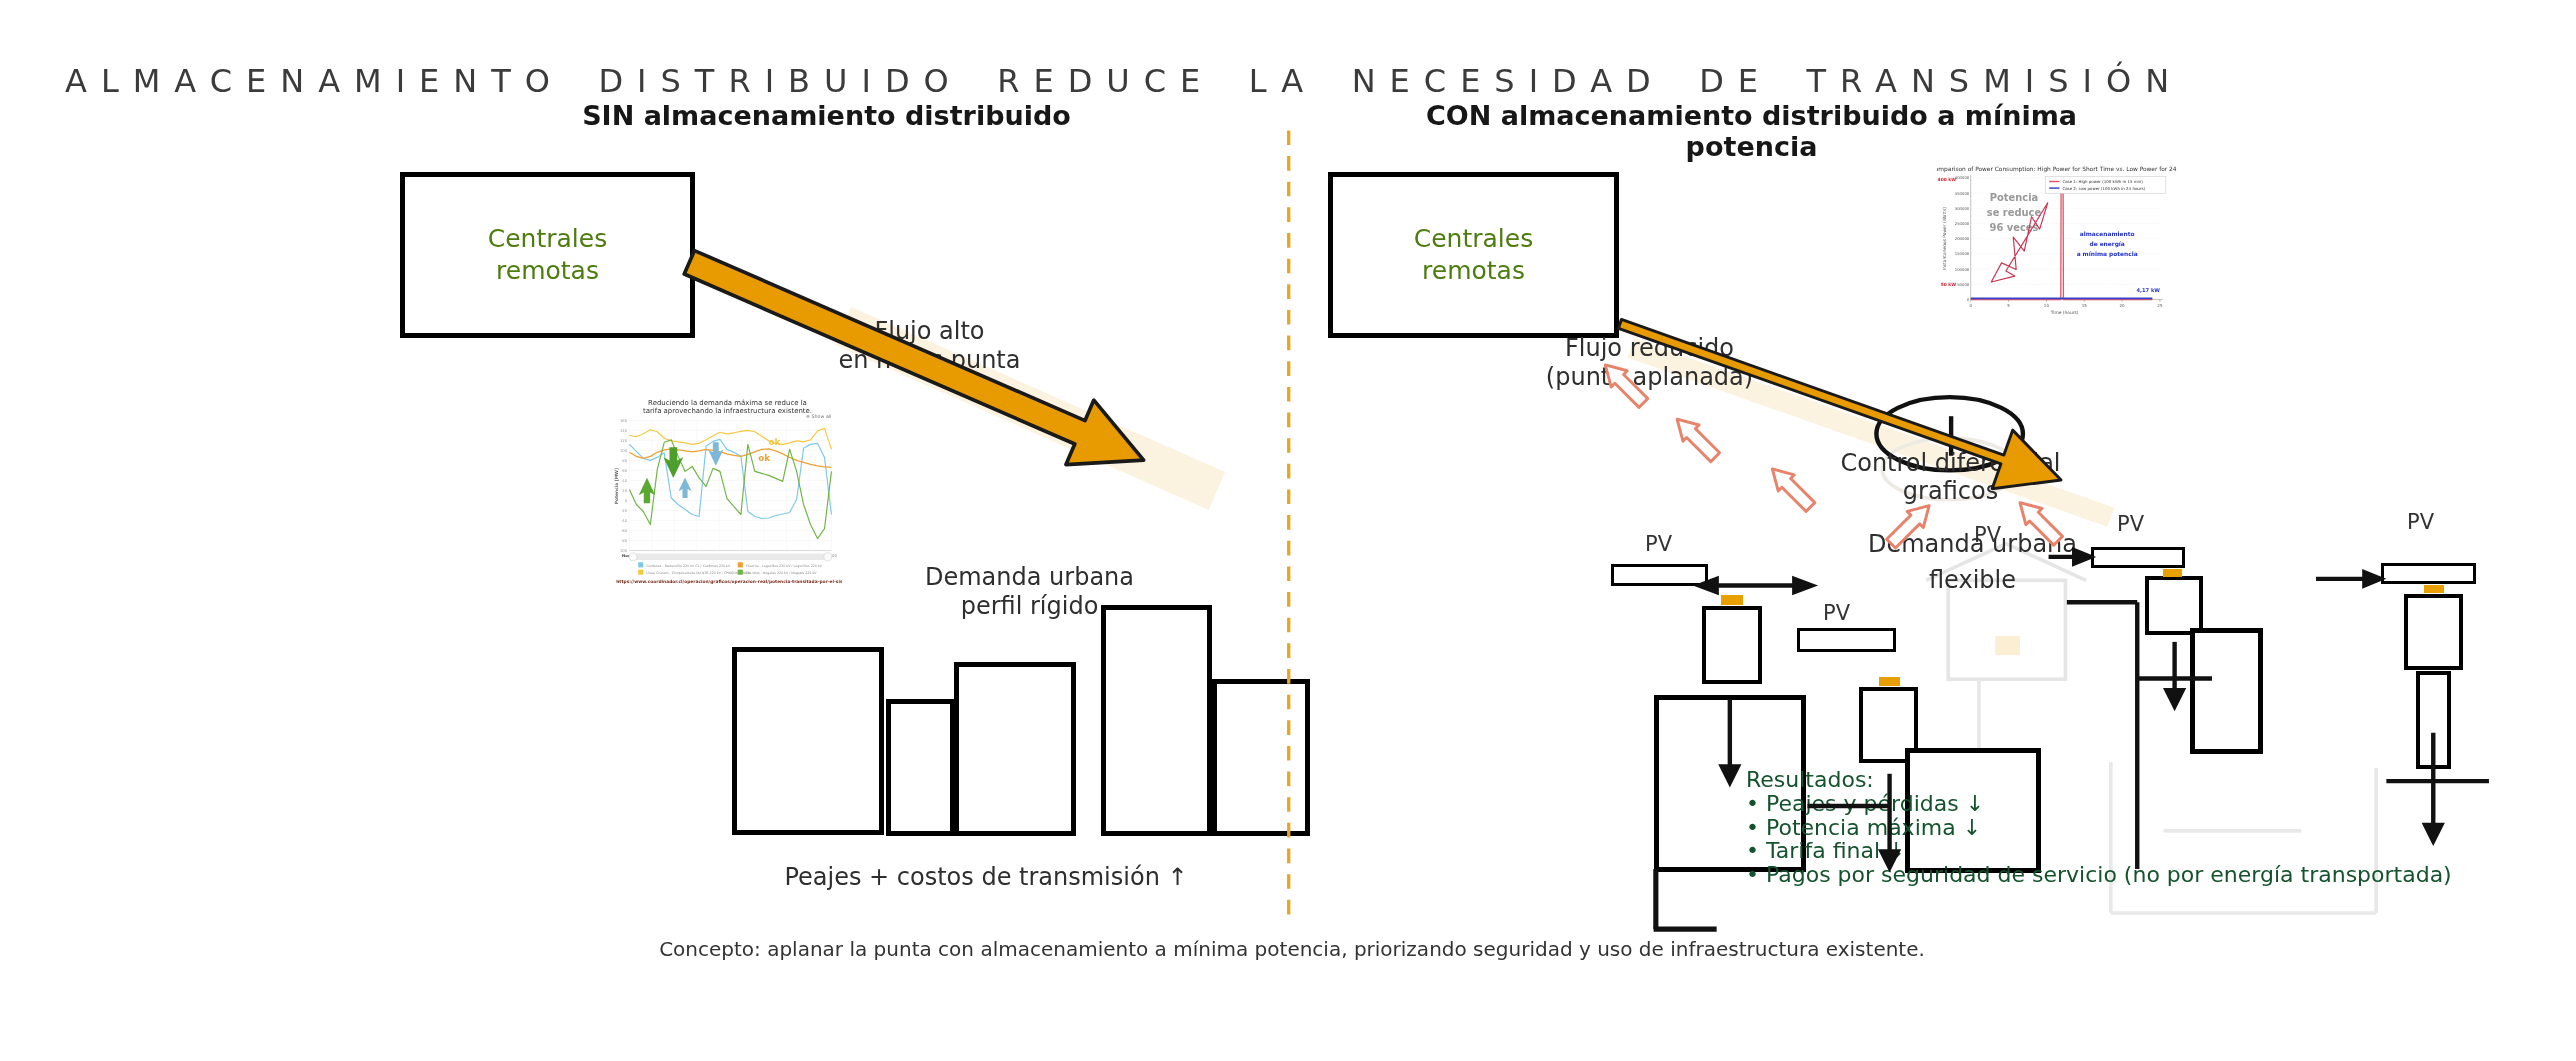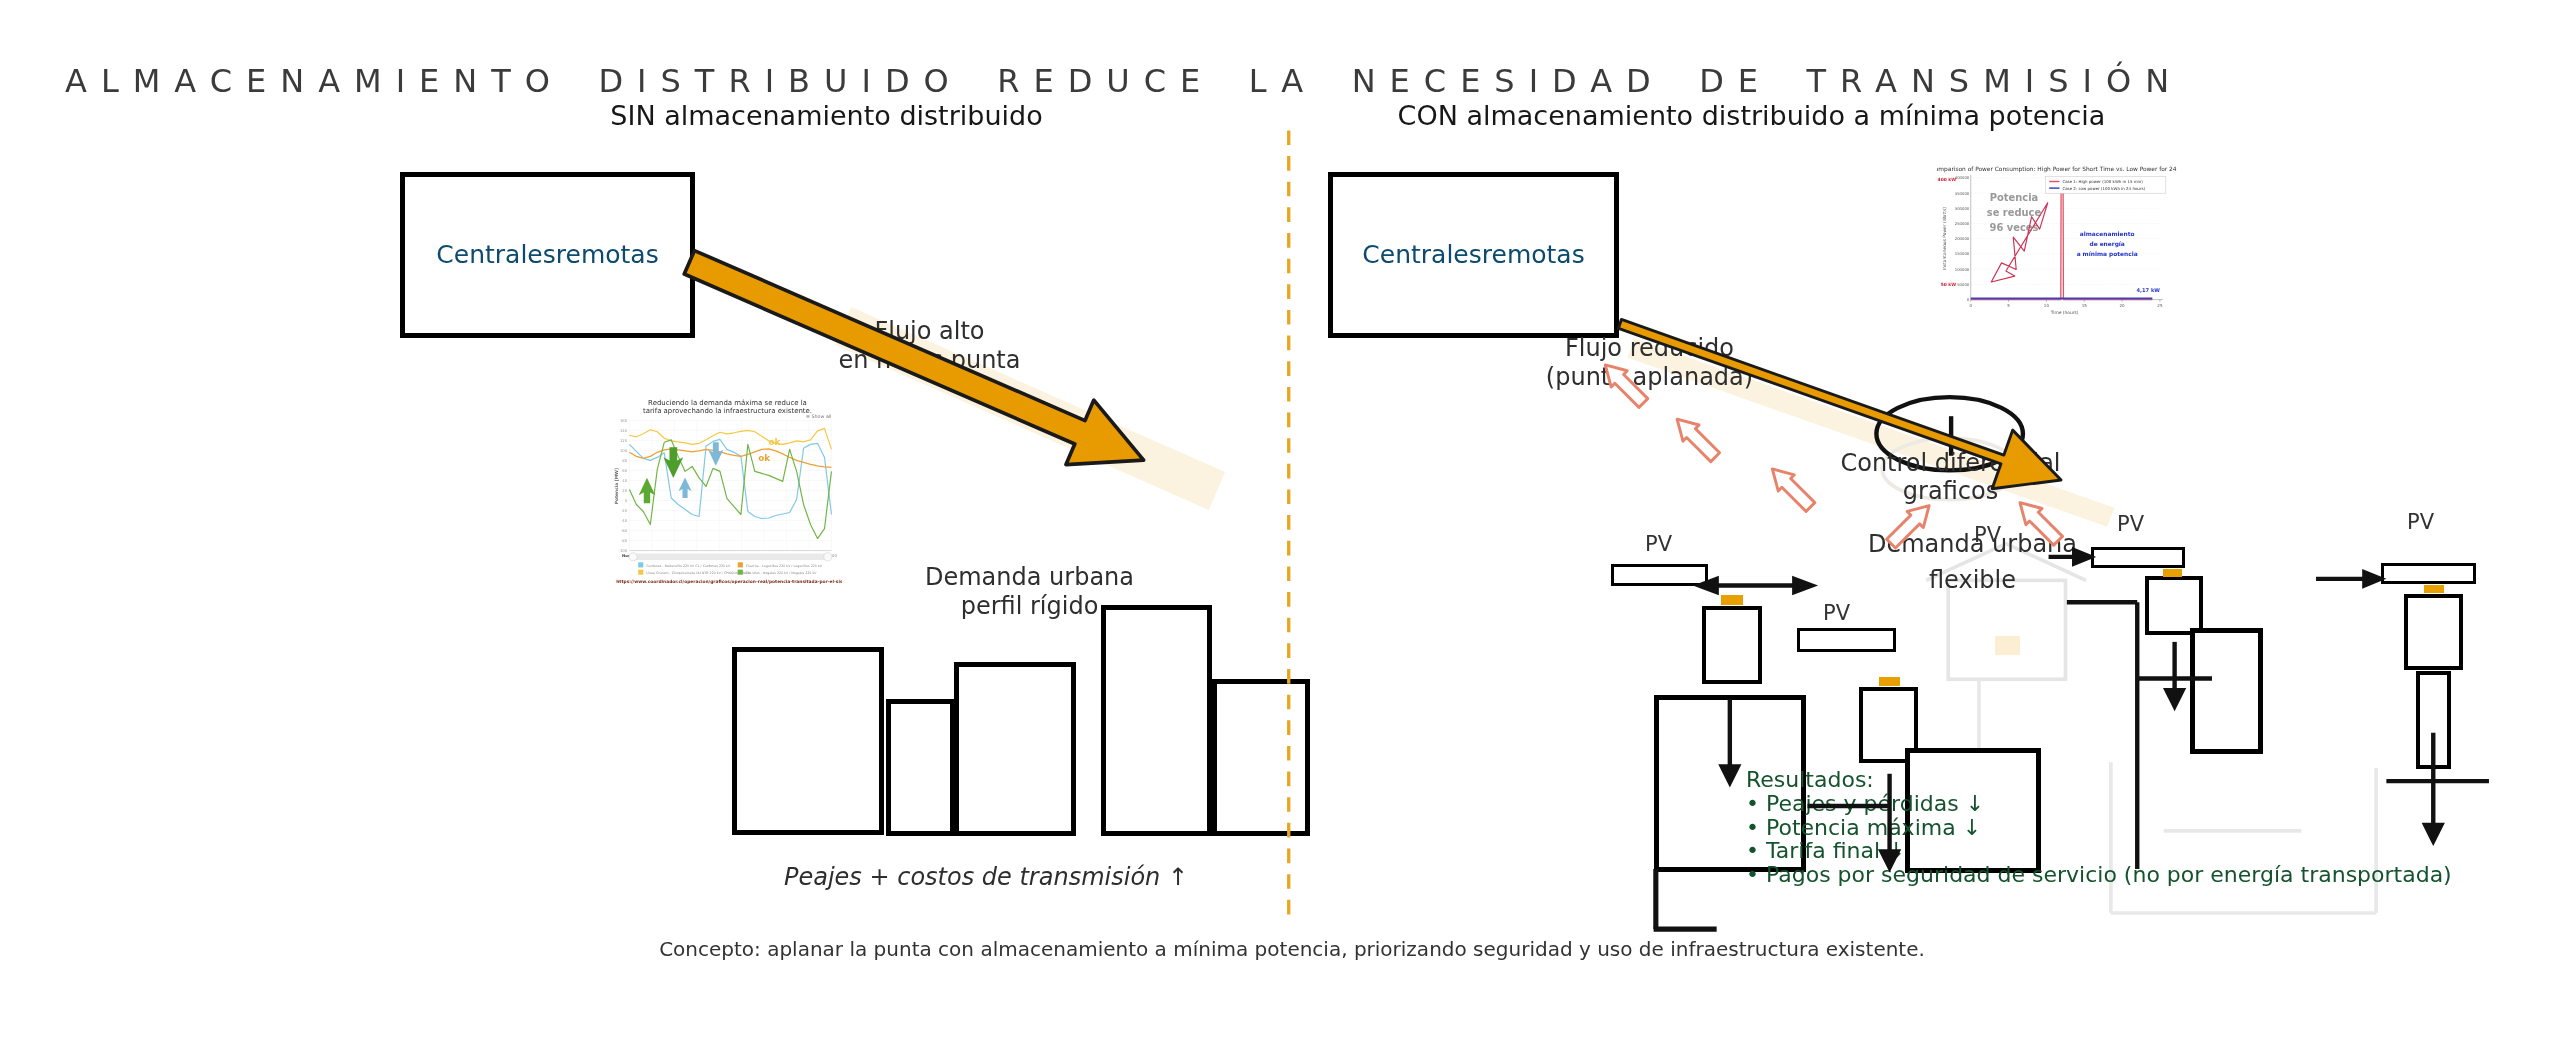--- a/index.html
+++ b/index.html
@@ -1,33 +1,33 @@
 <!DOCTYPE html>
 <html style="font-size:11.7px"><head>
 <meta charset="utf-8">
 <style>
   html,body{margin:0;padding:0;background:#fff;font-family:"DejaVu Sans",sans-serif;color:#333;}
   #page{position:relative;width:2576px;height:1061px;background:#fff;overflow:hidden;}
   svg text{font-family:"DejaVu Sans",sans-serif;}
 
   .title{position:absolute;left:65px;top:62px;font-size:32px;font-weight:normal;letter-spacing:14px;word-spacing:10.3px;color:#3b3b3b;white-space:nowrap;z-index:4;}
-  .subtitle{position:absolute;top:100px;width:733px;text-align:center;font-size:27px;font-weight:normal;color:#171717;z-index:4;}
+  .subtitle{position:absolute;top:100px;width:733px;text-align:center;font-size:27px;font-weight:bold;color:#171717;z-index:4;}
   #sub-left{left:460px;}
   #sub-right{left:1385px;}
 
   .bigbox{position:absolute;border:5.1px solid #000;background:#fff;box-sizing:border-box;
-          display:flex;flex-direction:row;align-items:center;justify-content:center;
-          font-size:25px;color:#0c4a6e;line-height:1.28;z-index:3;text-align:center;}
+          display:flex;flex-direction:column;align-items:center;justify-content:center;
+          font-size:25px;color:#4d7c0f;line-height:1.28;z-index:3;text-align:center;}
   #box-left{left:400px;top:172px;width:295px;height:166px;}
   #box-right{left:1328px;top:172px;width:291px;height:166px;}
 
   .dlabel{position:absolute;text-align:center;font-size:24px;color:#2e2e2e;line-height:1.2;z-index:4;}
   #lbl-flujo-alto{left:783px;top:317px;width:293px;}
   #lbl-demanda-left{left:883px;top:563px;width:293px;}
-  #lbl-peajes{left:693px;top:862px;width:586px;line-height:1.25;font-style:italic;}
+  #lbl-peajes{left:693px;top:862px;width:586px;line-height:1.25;}
   #lbl-flujo-reducido{left:1503px;top:334px;width:293px;}
   #lbl-control{left:1767px;top:450px;width:367px;line-height:1.15;}
   #lbl-demanda-right{left:1789px;top:526px;width:367px;line-height:1.5;z-index:4;}
   .concept{position:absolute;left:559px;top:937px;width:1466px;text-align:center;font-size:20px;color:#333;z-index:4;}
 
   .building{position:absolute;border:5.1px solid #000;background:#fff;box-sizing:border-box;z-index:2;}
   #b1{left:732px;top:647px;width:152px;height:188px;}
   #b2{left:886px;top:699px;width:69px;height:137px;}
   #b3{left:954px;top:662px;width:122px;height:174px;}
   #b4{left:1101px;top:605px;width:111px;height:231px;}

